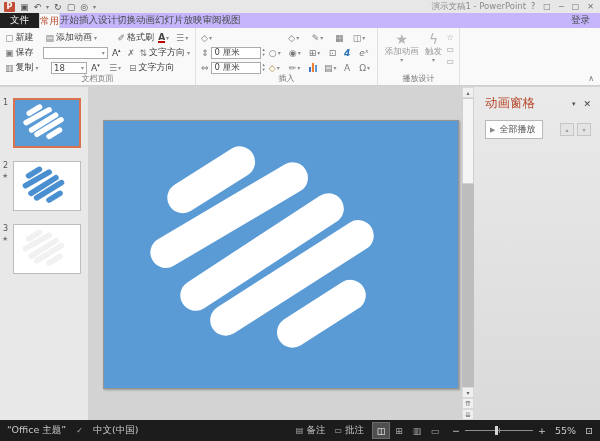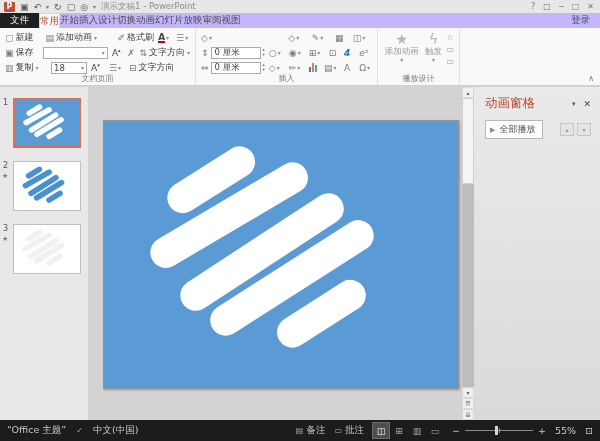--- a/index.html
+++ b/index.html
@@ -4,21 +4,21 @@
 <style>
   * { margin:0; padding:0; box-sizing:border-box; }
   html,body { width:600px; height:441px; overflow:hidden; }
   body { font-family:"DejaVu Sans","Liberation Sans",sans-serif; position:relative; background:#d3d3d3; font-size:10px; color:#3f3f3f; }
 
   
   .titlebar { height:13px; background:#e7e7e7; display:flex; align-items:center; padding:0 4px; gap:5px; font-size:9px; color:#555; }
   .app-logo { width:11px; height:10px; background:#c14e36; color:#fff; font-size:8px; font-weight:bold; display:flex; align-items:center; justify-content:center; border-radius:1px; }
   .qat-btn { color:#555; font-size:9px; line-height:10px; cursor:default; }
   .qat-caret { font-size:6px; color:#777; }
-  .tb-title { flex:1; text-align:left; color:#8c8c8c; font-size:8.5px; }
+  .tb-title { flex:1; text-align:right; color:#8c8c8c; font-size:8.5px; }
   .win-btns { display:flex; gap:8px; color:#777; font-size:8px; padding-right:2px; }
 
   
   .tabrow { height:15px; background:#c4b5fd; display:flex; align-items:stretch; font-size:9.5px; }
   .tab-file { background:#202020; color:#f5f5f5; padding:0 10px; display:flex; align-items:center; }
   .tab { padding:0 0; display:flex; align-items:center; color:#4a4a4a; }
   .tab.active { background:#f9f9f9; color:#b7472a; border:1px solid #d8d8d8; border-bottom:none; }
   .signin { margin-left:auto; padding:0 10px; display:flex; align-items:center; color:#4a4a4a;text-align:center; }
 
   

